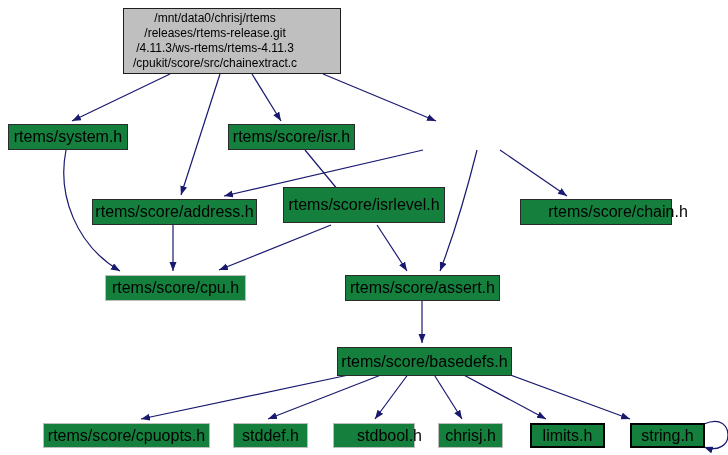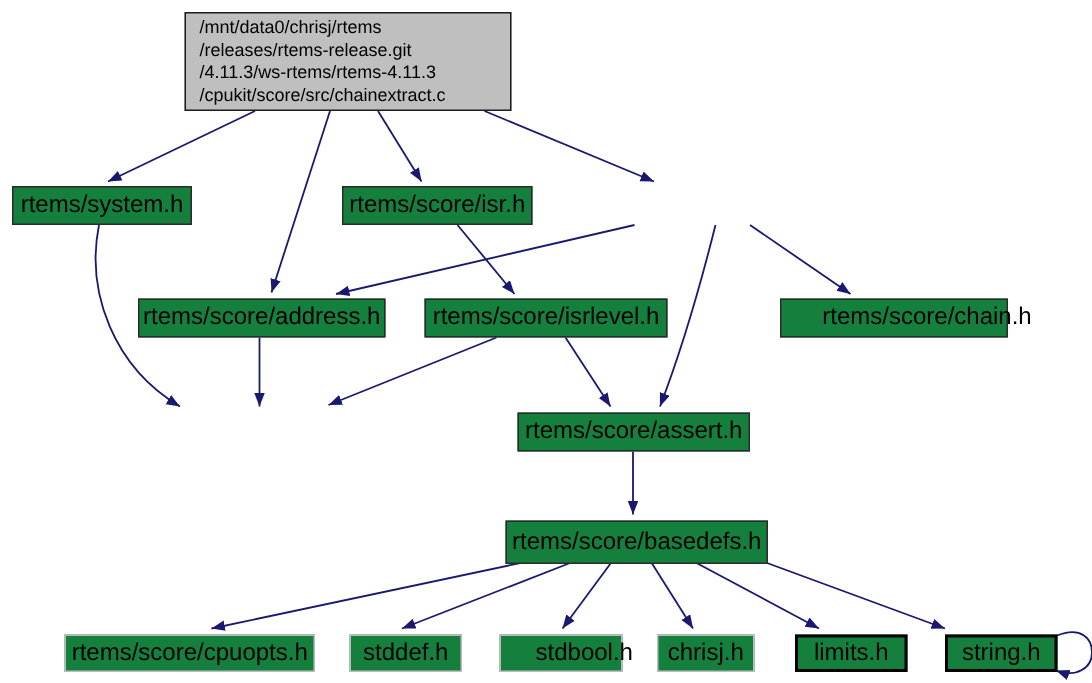--- a/index.html
+++ b/index.html
@@ -30,21 +30,21 @@
     line-height: 1;
   }
   .node-main {
     background: #bfbfbf;
     border: 1px solid #1d1d1d;
     font-size: 12px;
     line-height: 15px;
     white-space: pre-line;
     justify-content: flex-start;
     padding: 2px 9px;
-    text-align: left;
+    text-align: center;
   }
   .node-muted { border-color: #bdbdbd; }
   .node-bold  { border: 2px solid #000000; }
 </style>
 </head>
 <body>
 
 <div id="stage">
 
   <svg id="edge-layer" width="728" height="455" viewBox="0 0 728 455">
@@ -82,24 +82,25 @@
 /4.11.3/ws-rtems/rtems-4.11.3
 /cpukit/score/src/chainextract.c</div>
 
   <div class="node" style="left:8px; top:124px; width:120px; height:26px;">rtems/system.h</div>
 
   <div class="node" style="left:228px; top:124px; width:127px; height:26px;">rtems/score/isr.h</div>
 
 
   <div class="node" style="left:92px; top:199px; width:165px; height:26px;">rtems/score/address.h</div>
 
-  <div class="node" style="left:283px; top:199px; width:162px; height:26px;">rtems/score/isrlevel.h</div>
+  <div class="node" style="left:283px; top:187px; width:162px; height:36px;">rtems/score/isrlevel.h</div>
 
   <div class="node" style="left:520px; top:199px; width:152px; height:26px;padding-left:44px;">rtems/score/chain.h</div>
 
+  <div class="node node-muted" style="left:105px; top:275px; width:141px; height:26px;">rtems/score/cpu.h</div>
 
   <div class="node" style="left:345px; top:275px; width:155px; height:26px;">rtems/score/assert.h</div>
 
   <div class="node" style="left:337px; top:347px; width:175px; height:29px;">rtems/score/basedefs.h</div>
 
   <div class="node node-muted" style="left:43px; top:423px; width:167px; height:25px;">rtems/score/cpuopts.h</div>
 
   <div class="node node-muted" style="left:233px; top:423px; width:75px; height:25px;">stddef.h</div>
 
   <div class="node node-muted" style="left:333px; top:423px; width:82px; height:25px;padding-left:31px;">stdbool.h</div>

